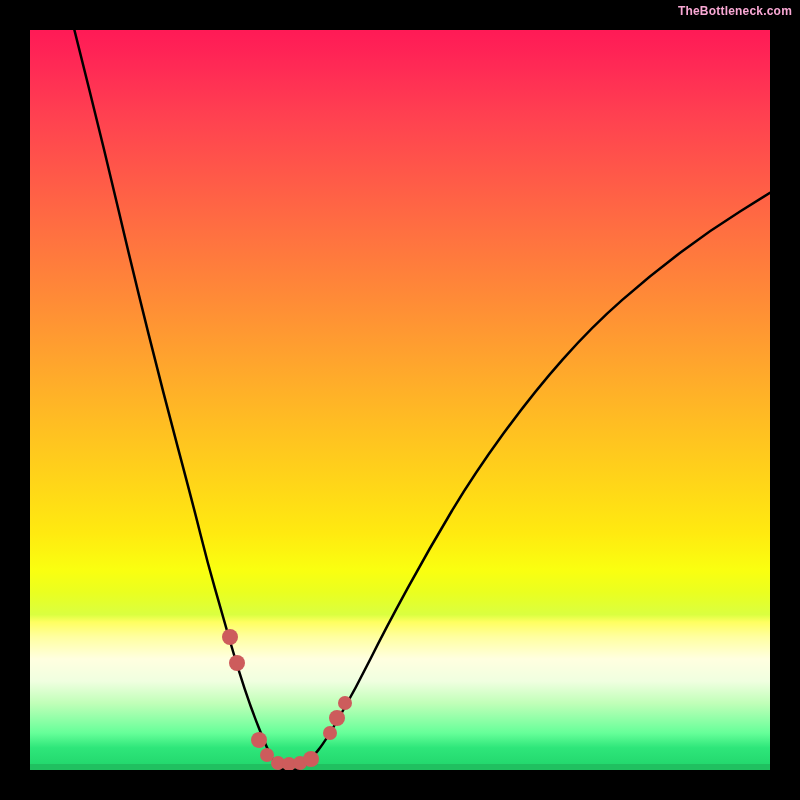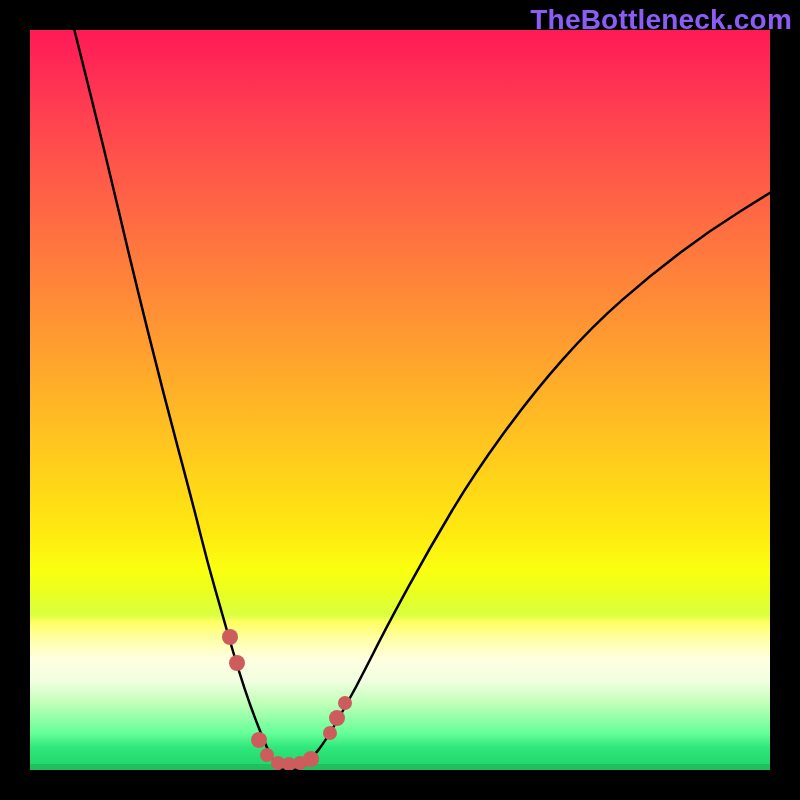--- a/index.html
+++ b/index.html
@@ -50,23 +50,23 @@
       #c0ffb8 91%,
       #66ff99 95%,
       #2ee67a 97%,
       #20d46a 100%
     );
   }
   .watermark {
     position: absolute;
     top: 4px;
     right: 8px;
-    font-size: 28px;
+    font-size: 12px;
     font-weight: 600;
-    color: #8b5cf6;
+    color: #f9a8d4;
     letter-spacing: 0.2px;
     z-index: 5;
   }
   svg.curve {
     position: absolute;
     inset: 0;
     width: 100%;
     height: 100%;
     z-index: 2;
   }

